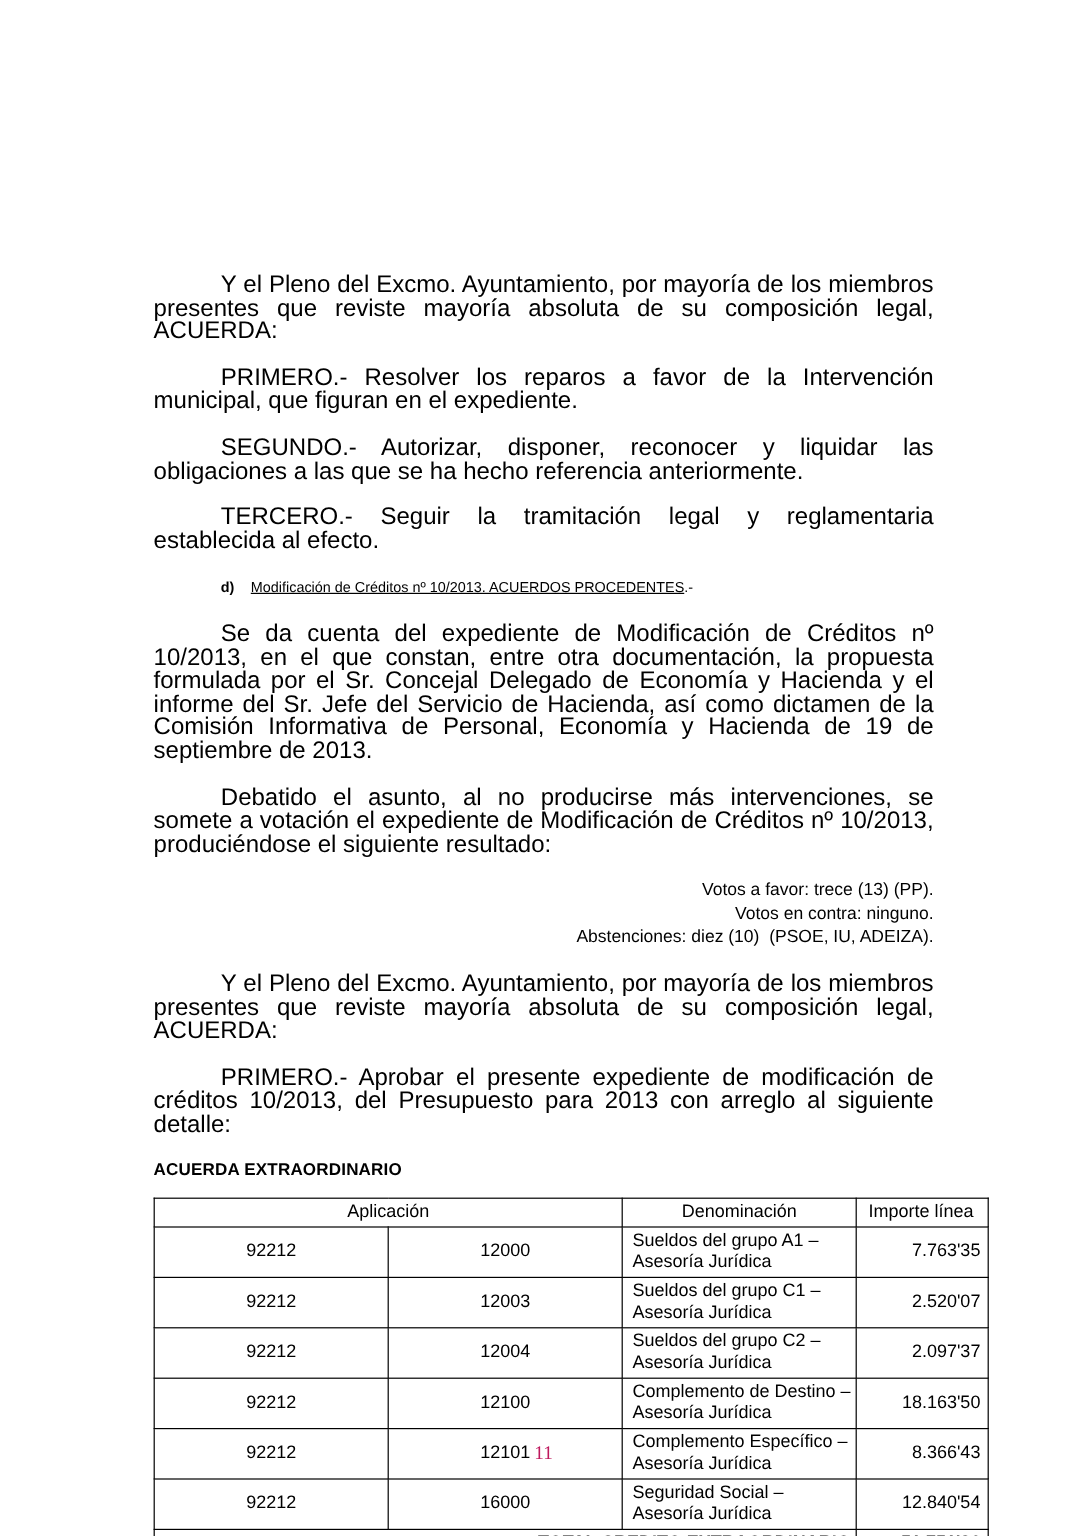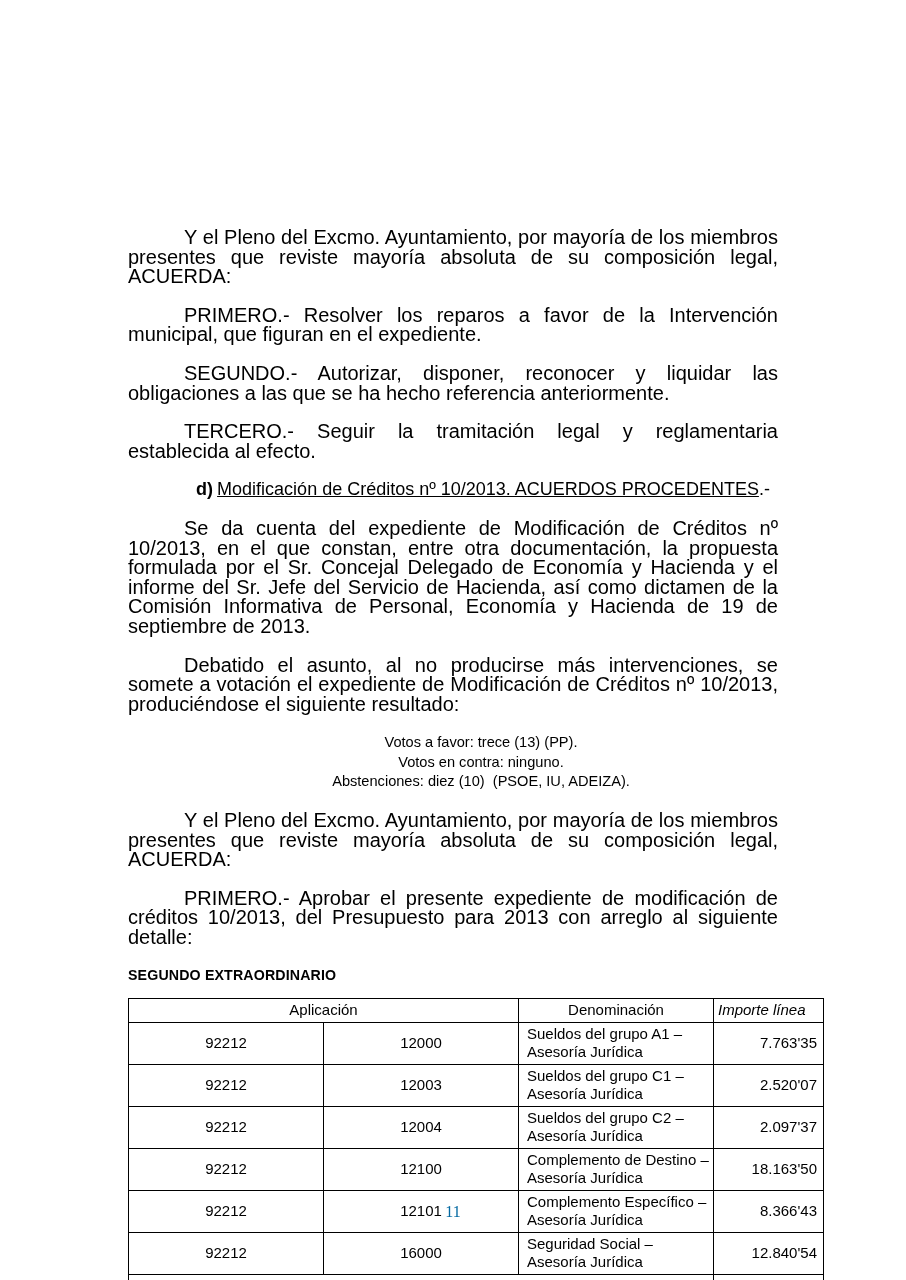--- a/index.html
+++ b/index.html
@@ -32,40 +32,40 @@
   p.para {
     margin: 0 0 19px 0;
     font-size: 20px;
     line-height: 19.6px;
     text-align: justify;
     text-indent: 56px;
     hyphens: none;
   }
   .item-d {
     margin: 0 0 19px 0;
-    font-size: 18px;
+    font-size: 12px;
     line-height: 19.6px;
     text-indent: 0;
     padding-left: 56px;
-    text-align: center;
+    text-align: left;
   }
   .item-d .marker {
     font-weight: bold;
     display: inline-block;
     width: 25px;
   }
   .item-d .titled {
     text-decoration: underline;
   }
   .votes {
     margin: 0 0 19px 0;
     font-size: 14.6px;
     line-height: 19.6px;
     padding-left: 56px;
-    text-align: center;
+    text-align: right;
   }
   .votes div {
     white-space: pre;
   }
   h3.section-heading {
     margin: 0 0 14px 0;
     font-size: 14.2px;
     line-height: 17px;
     font-weight: bold;
     letter-spacing: 0.15px;
@@ -88,41 +88,41 @@
     box-sizing: border-box;
   }
   .col-app1 { width: 56px; text-align: center; margin-top: 35px; }
   .col-app2 { width: 61px; text-align: center; }
   .col-denom { text-align: left; padding-left: 8px !important; }
   .col-import { width: 110px; text-align: right; padding-right: 6px !important; }
   th.hdr-app {
     text-align: center;
   }
   th.hdr-denom { text-align: center; margin-top: 39px; }
-  th.hdr-import { text-align: left; font-style: italic; }
+  th.hdr-import { text-align: center; }
   tr.total-row td {
     font-weight: bold;
   }
   td.total-label {
     text-align: right;
   }
   td.total-amount {
     text-align: right;
     font-weight: bold;
   }
   .tbl-gap-after { height: 24px; }
   .page-number {
     position: absolute;
     left: 0;
     top: 1203px;
     width: 906px;
     text-align: center;
     font-family: "Liberation Serif", serif;
     font-size: 16px;
-    color: #0369a1;
+    color: #be185d;
   }
 </style>
 </head>
 <body>
 
 <div class="page">
 
   <div class="content">
 
     <p class="para">Y el Pleno del Excmo. Ayuntamiento, por mayoría de los miembros presentes que reviste mayoría absoluta de su composición legal, ACUERDA:</p>
@@ -145,21 +145,21 @@
     <div class="votes">
       <div>Votos a favor: trece (13) (PP).</div>
       <div>Votos en contra: ninguno.</div>
       <div>Abstenciones: diez (10)  (PSOE, IU, ADEIZA).</div>
     </div>
 
     <p class="para">Y el Pleno del Excmo. Ayuntamiento, por mayoría de los miembros presentes que reviste mayoría absoluta de su composición legal, ACUERDA:</p>
 
     <p class="para">PRIMERO.- Aprobar el presente expediente de modificación de créditos 10/2013, del Presupuesto para 2013 con arreglo al siguiente detalle:</p>
 
-    <h3 class="section-heading">SEGUNDO EXTRAORDINARIO</h3>
+    <h3 class="section-heading">ACUERDA EXTRAORDINARIO</h3>
 
     <table class="budget">
       <thead>
         <tr>
           <th class="hdr-app" colspan="2">Aplicación</th>
           <th class="hdr-denom">Denominación</th>
           <th class="hdr-import col-import">Importe línea</th>
         </tr>
       </thead>
       <tbody>

